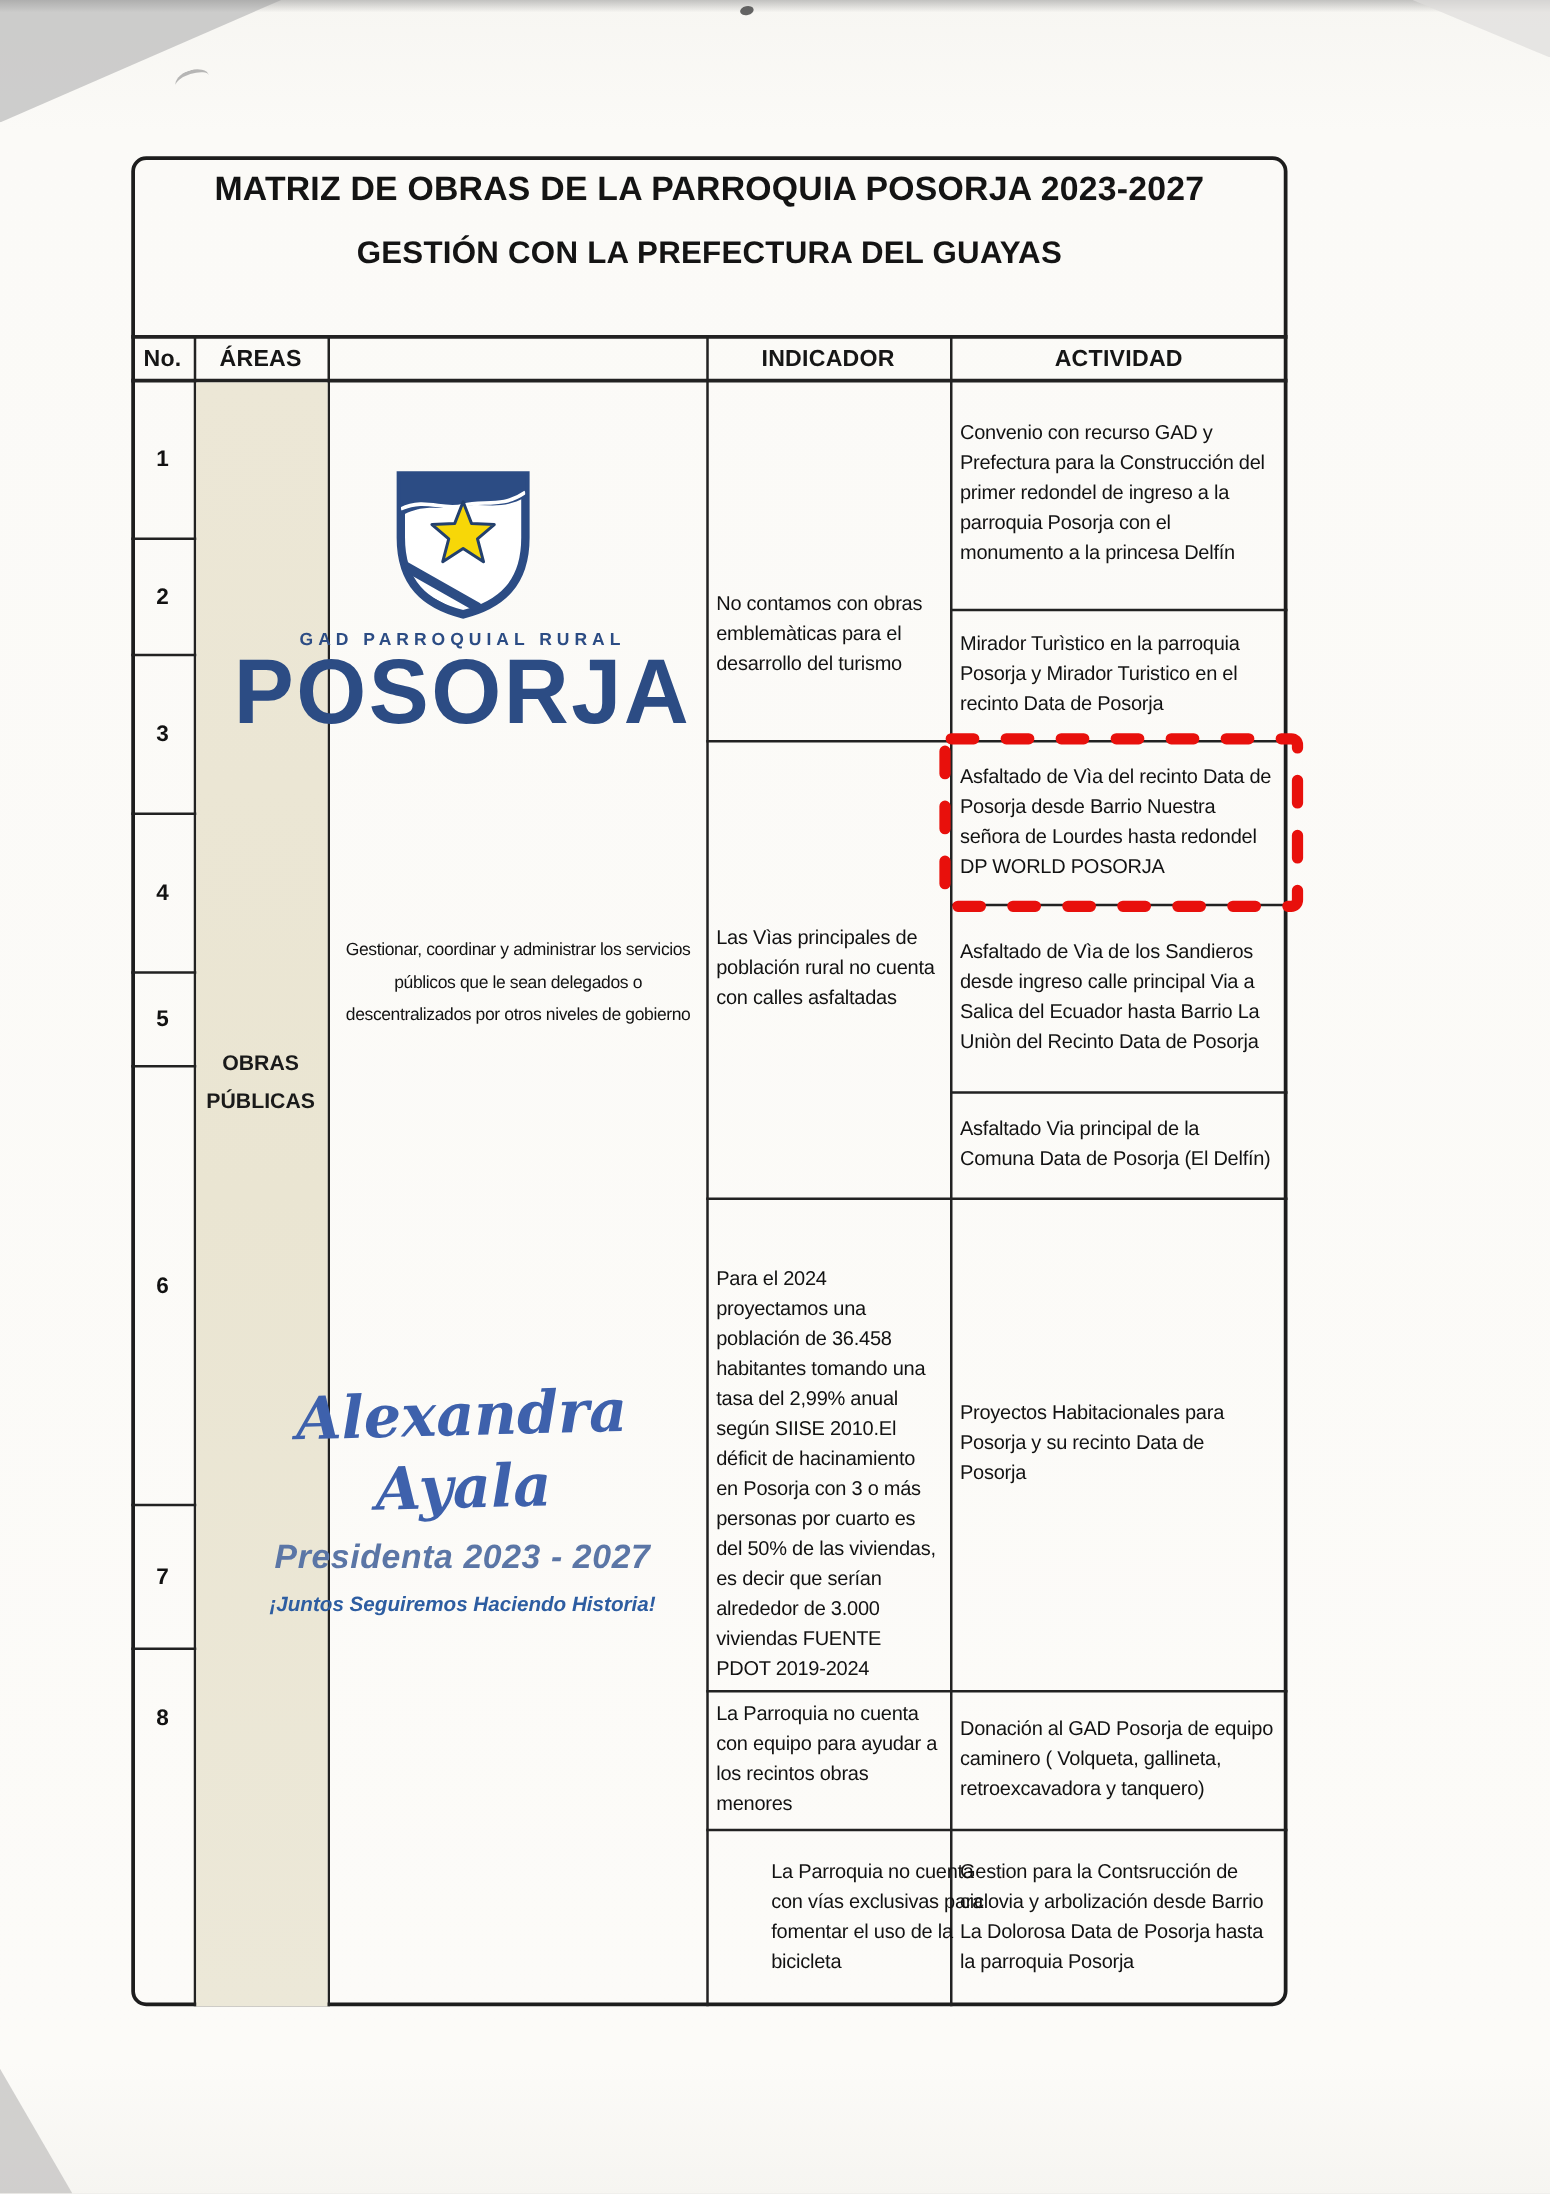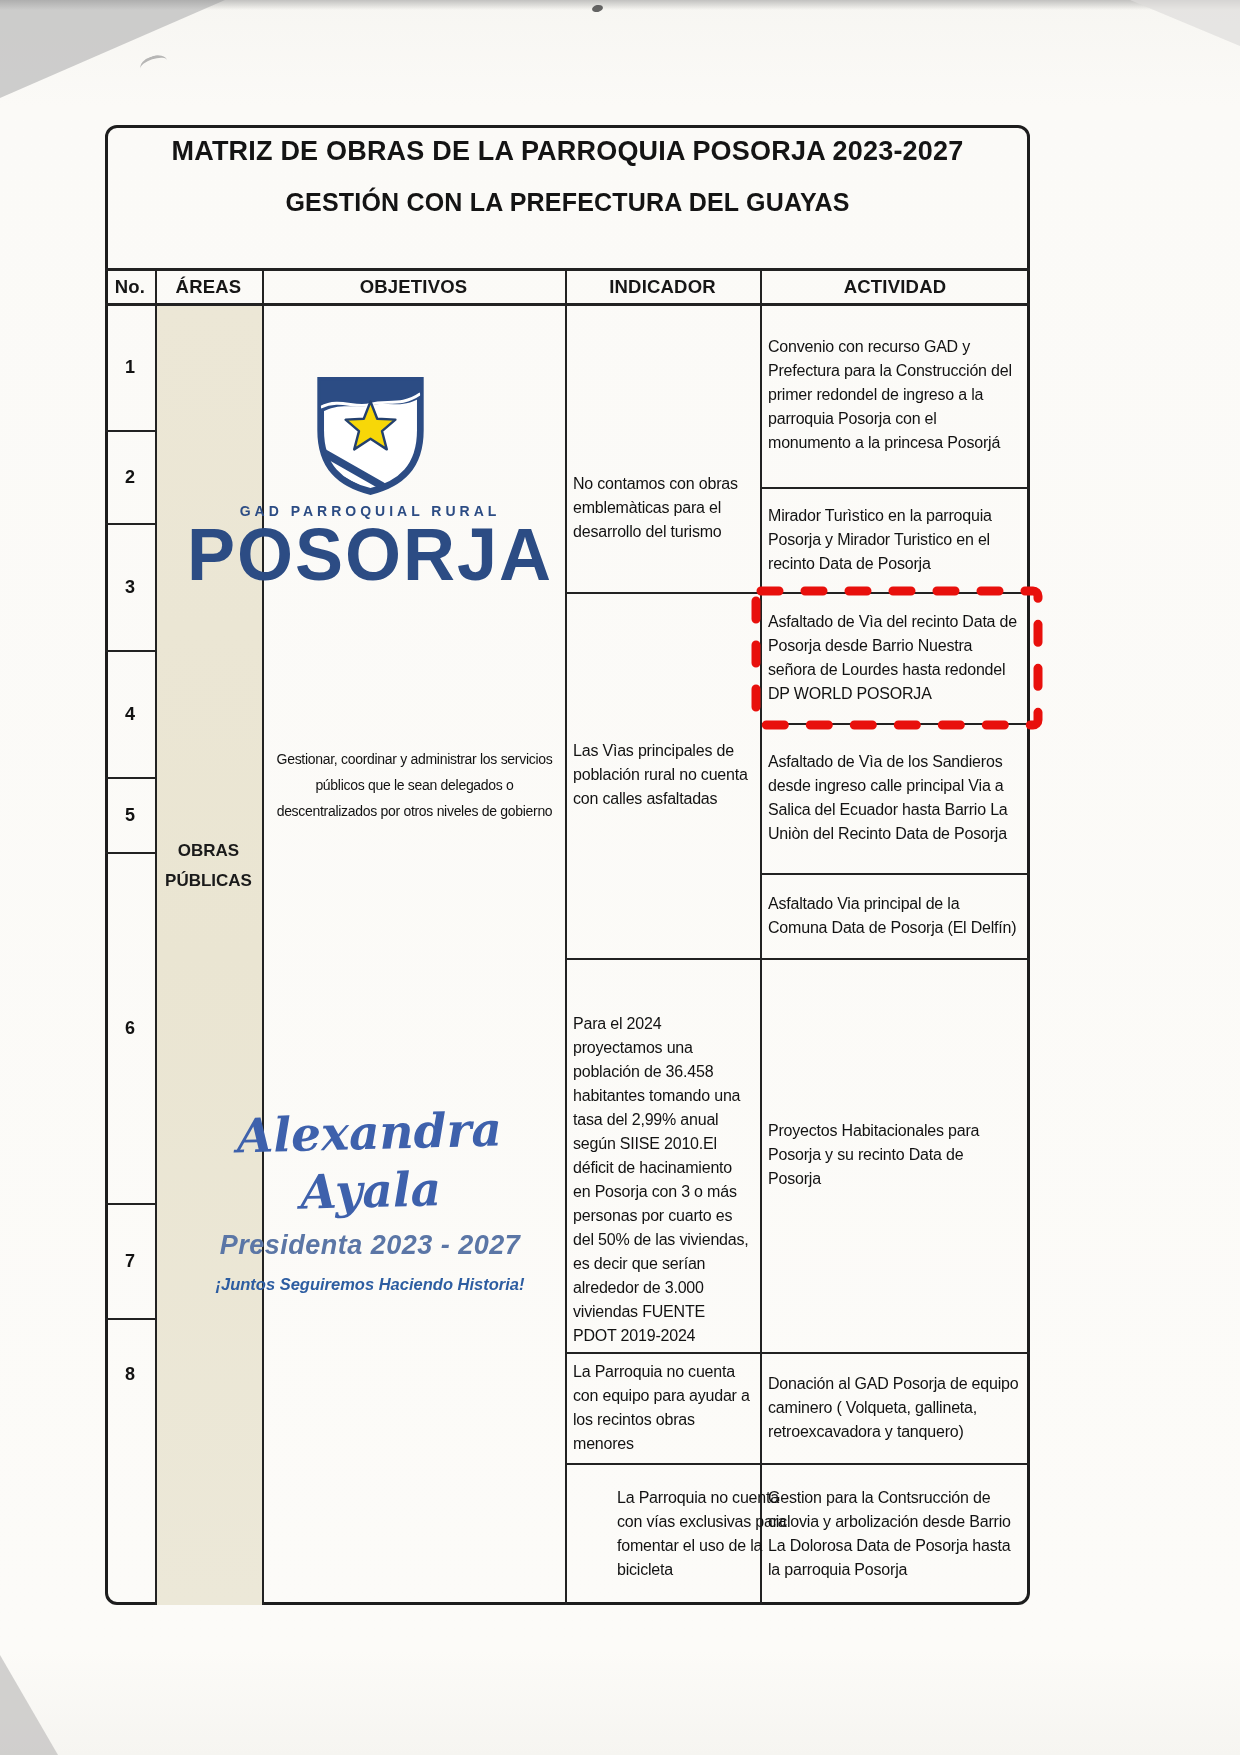--- a/index.html
+++ b/index.html
@@ -134,21 +134,20 @@
   <div class="hline hl-ia" style="top:958px"></div>
   <div class="hline hl-ia" style="top:1352px"></div>
   <div class="hline hl-ia" style="top:1463px"></div>
 
   <div class="hline hl-act" style="top:487px"></div>
   <div class="hline hl-act" style="top:723px"></div>
   <div class="hline hl-act" style="top:873px"></div>
 
   <div class="hcell hc-no">No.</div>
   <div class="hcell hc-areas">ÁREAS</div>
-  <div class="hcell hc-obj">OBJETIVOS</div>
   <div class="hcell hc-ind">INDICADOR</div>
   <div class="hcell hc-act">ACTIVIDAD</div>
 
   <div class="cell num n1">1</div>
   <div class="cell num n2">2</div>
   <div class="cell num n3">3</div>
   <div class="cell num n4">4</div>
   <div class="cell num n5">5</div>
   <div class="cell num n6">6</div>
   <div class="cell num n7">7</div>
@@ -193,21 +192,21 @@
 es decir que serían alrededor de 3.000 viviendas FUENTE PDOT 2019-2024</div>
     </div>
   <div class="cell ic4">
       <div class="txt">La Parroquia no cuenta con equipo para ayudar a los recintos obras menores</div>
     </div>
   <div class="cell ic5">
       <div class="txt">La Parroquia no cuenta con vías exclusivas para fomentar el uso de la bicicleta</div>
     </div>
 
   <div class="cell ac1">
-      <div class="txt">Convenio con recurso GAD y Prefectura para la Construcción del primer redondel de ingreso a la parroquia Posorja con el monumento a la princesa Posorjá</div>
+      <div class="txt">Convenio con recurso GAD y Prefectura para la Construcción del primer redondel de ingreso a la parroquia Posorja con el monumento a la princesa Delfín</div>
     </div>
   <div class="cell ac2">
       <div class="txt">Mirador Turìstico en la parroquia Posorja y Mirador Turistico en el recinto Data de Posorja</div>
     </div>
   <div class="cell ac3">
       <div class="txt">Asfaltado de Vìa del recinto Data de Posorja desde Barrio Nuestra señora de Lourdes hasta redondel DP WORLD POSORJA</div>
     </div>
   <div class="cell ac4">
       <div class="txt">Asfaltado de Vìa de los Sandieros desde ingreso calle principal Via a Salica del Ecuador hasta Barrio La Uniòn del Recinto Data de Posorja</div>
     </div>

